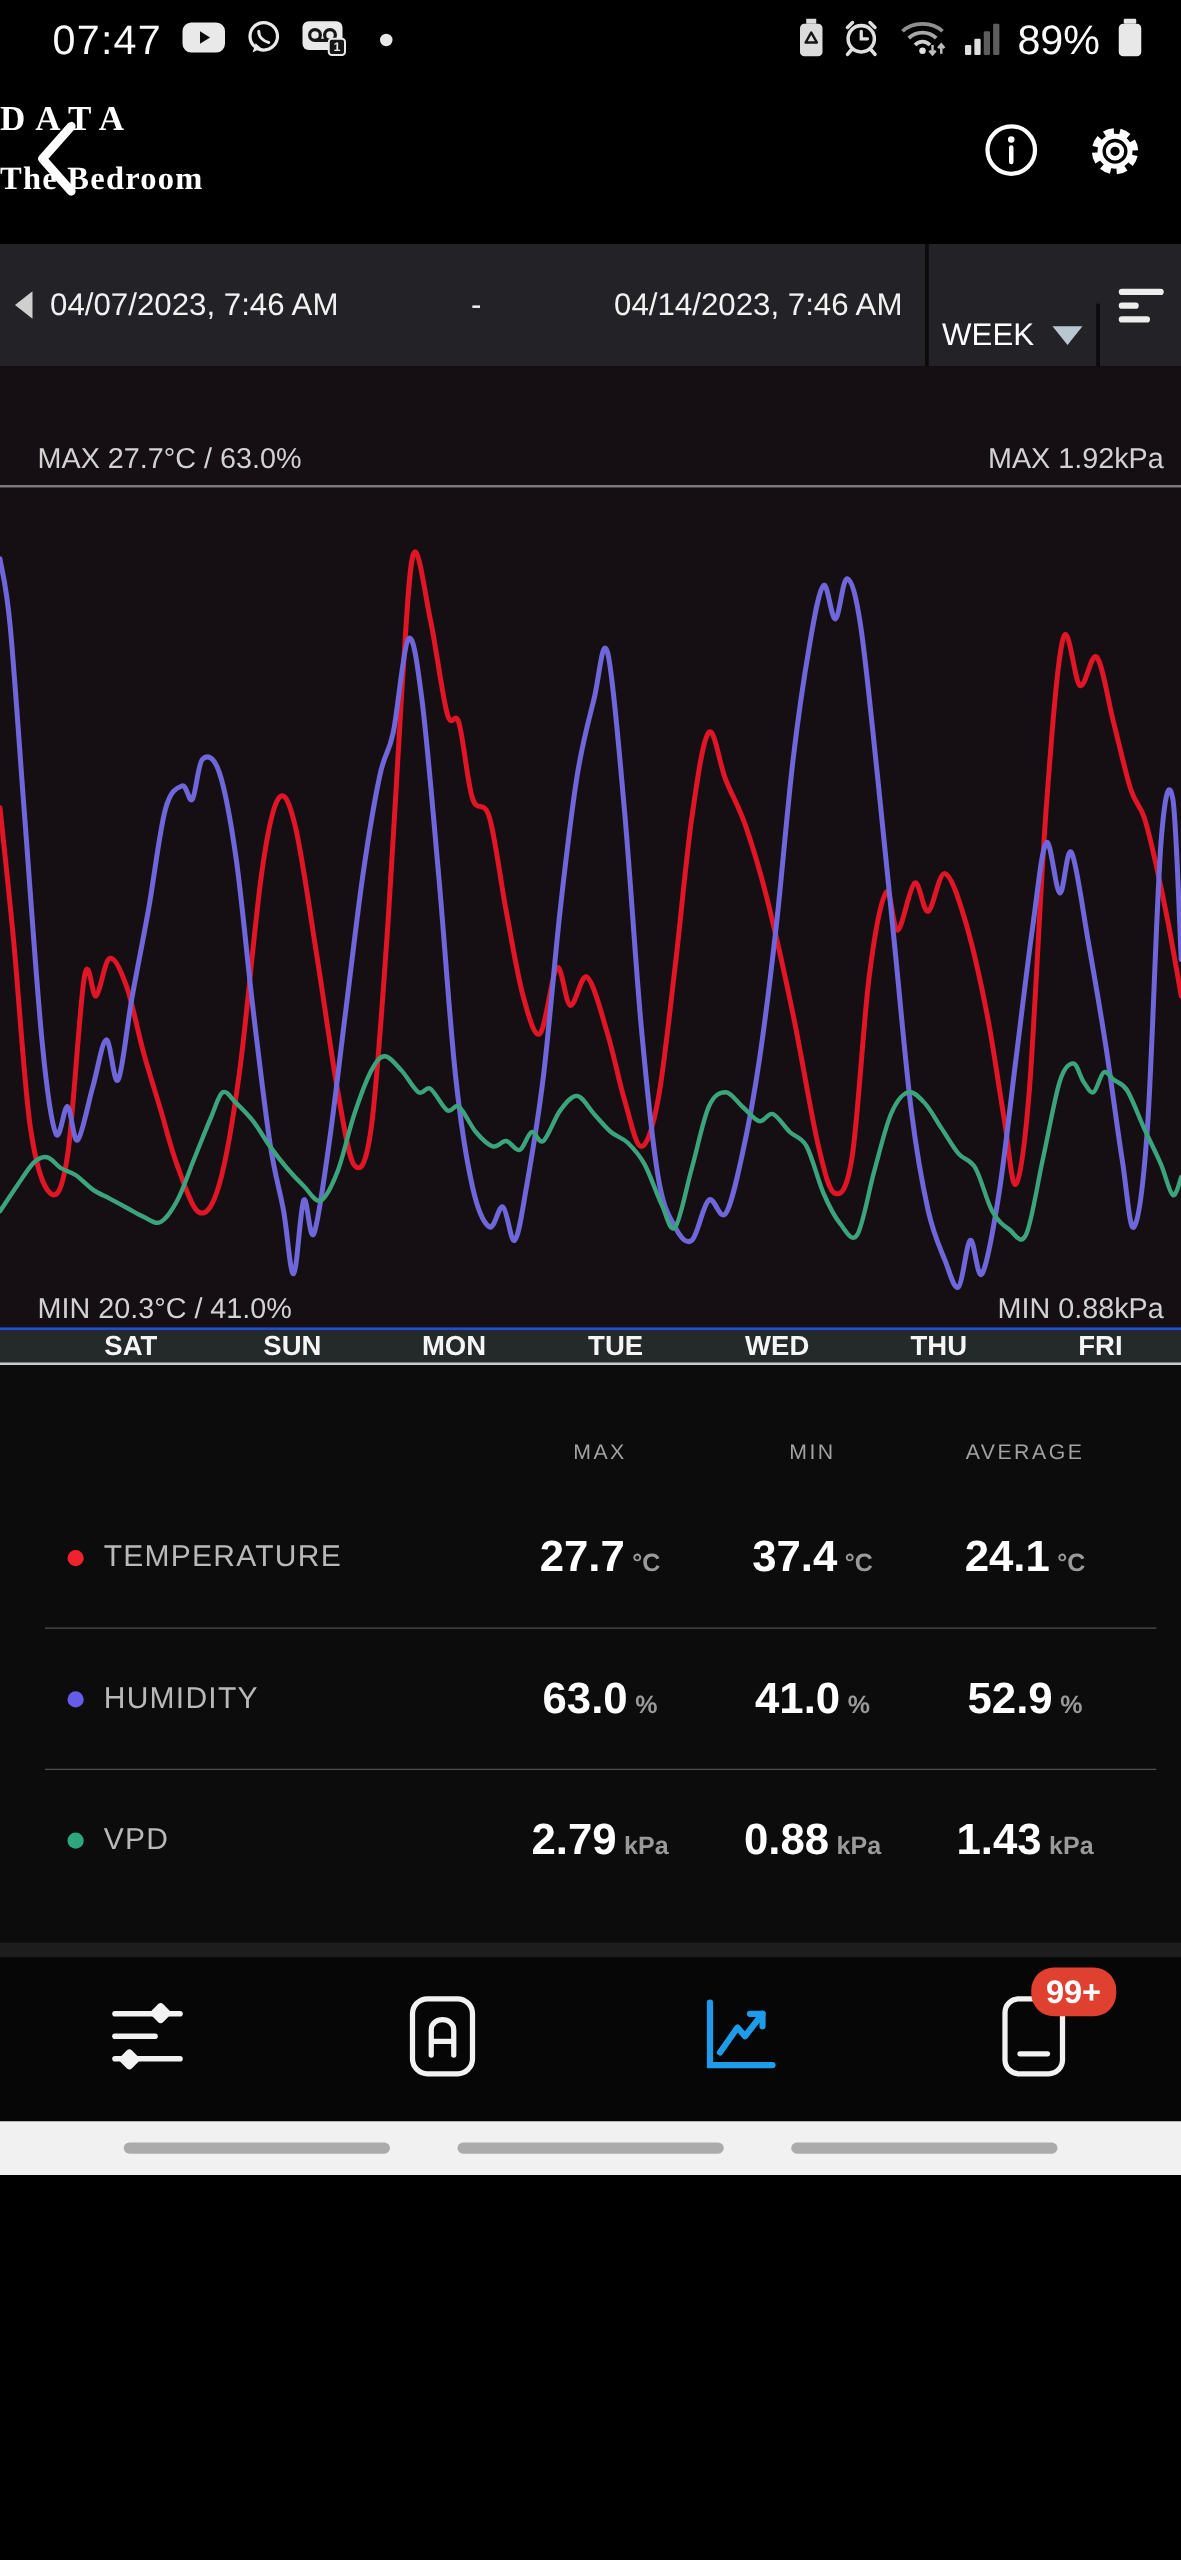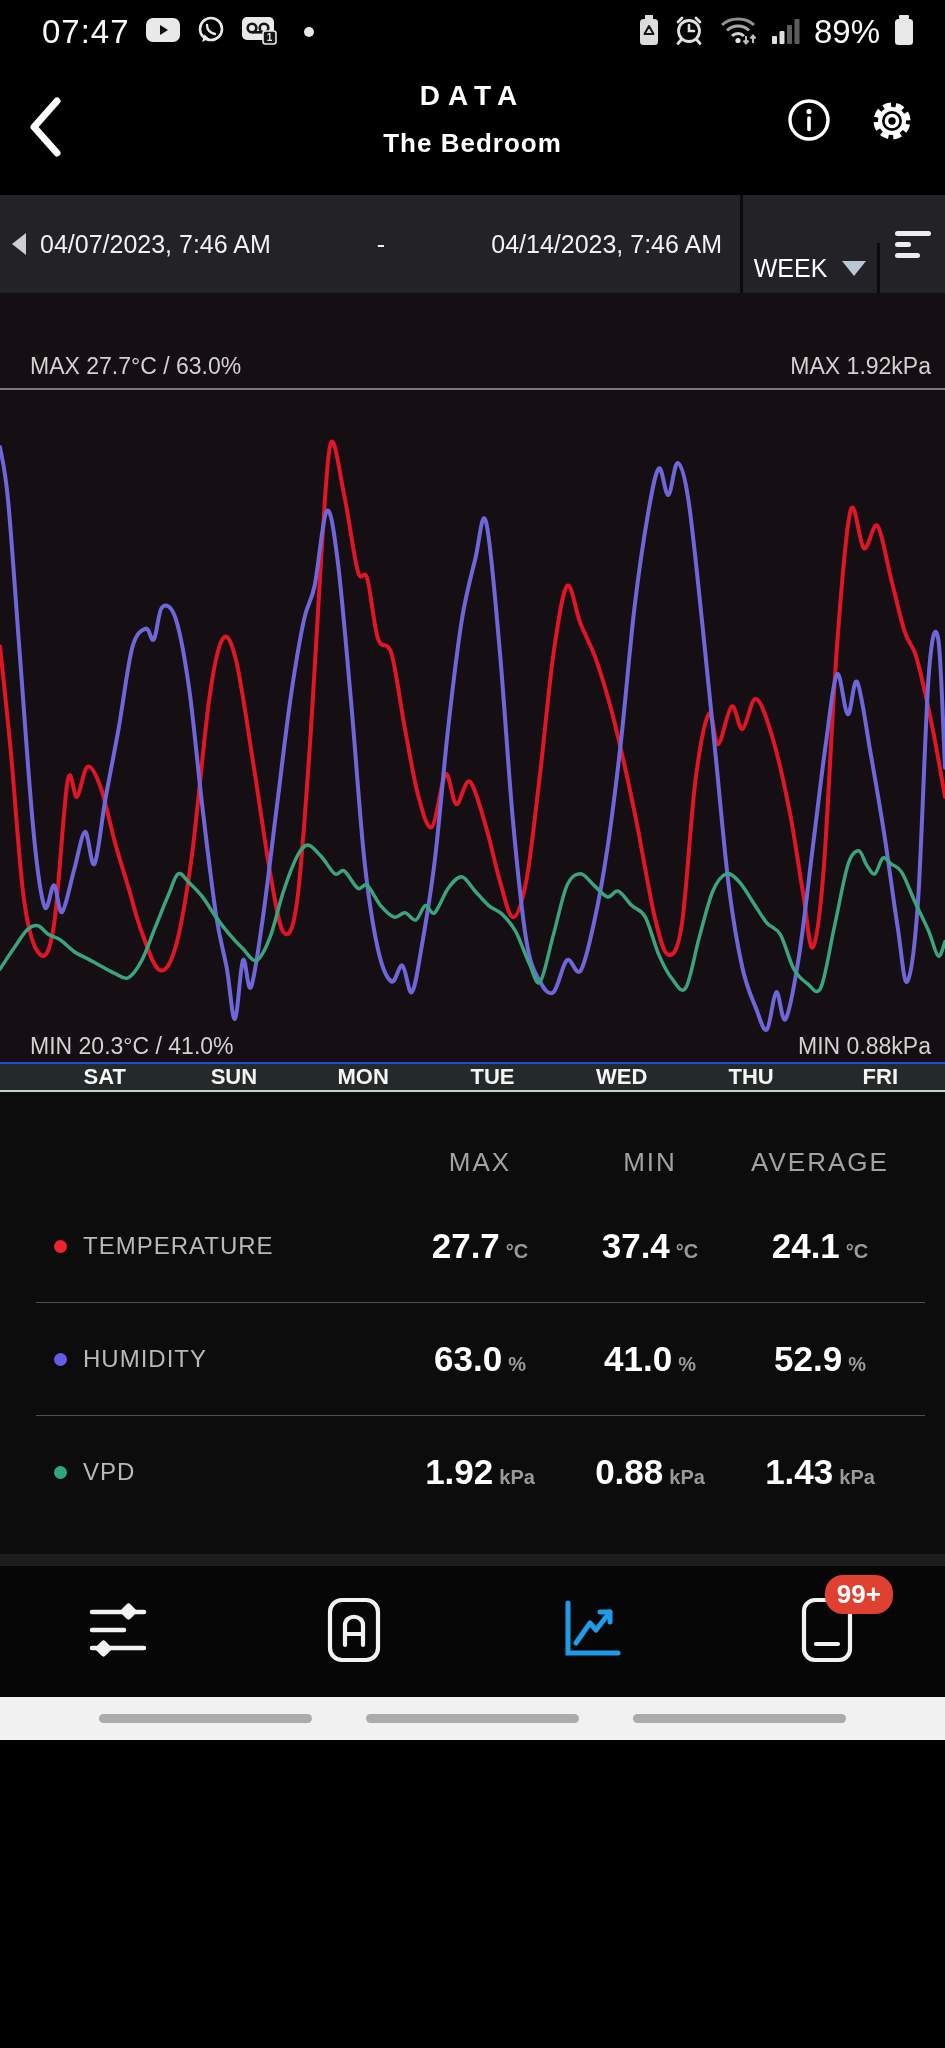--- a/index.html
+++ b/index.html
@@ -11,21 +11,21 @@
                justify-content:space-between; padding:0 30px 0 42px; }
   .sb-left{ display:flex; align-items:center; gap:15px; }
   .sb-time{ font-size:33px; color:#fafafa; letter-spacing:1px; }
   .sb-right{ display:flex; align-items:center; gap:13px; }
   .sb-pct{ font-size:33px; color:#fafafa; }
   .notif-dot{ width:10px; height:10px; border-radius:50%; background:#e8e8e8; margin-left:12px; }
 
   
   .header{ height:131px; background:#000; position:relative; }
   .back-button{ position:absolute; left:24px; top:30px; cursor:pointer; }
-  .header-titles{ position:absolute; left:0; right:0; top:16px; text-align:center; }
+  .header-titles{ position:absolute; left:0; right:0; top:16px; text-align:left;font-family:Liberation Serif, serif; }
   .header-title{ font-size:28px; font-weight:bold; color:#fff; letter-spacing:8px; }
   .header-subtitle{ margin-top:16px; font-size:26px; font-weight:bold; color:#fff; letter-spacing:1px; }
   .info-button{ position:absolute; right:112px; top:32px; }
   .settings-button{ position:absolute; right:28px; top:32px; }
 
   
   .date-bar{ height:98px; background:#232327; display:flex; }
   .date-range{ flex:1; display:flex; align-items:center; justify-content:space-between;
                padding:0 18px 0 12px; border-right:3px solid #0b0b0b; }
   .date-range .grp{ display:flex; align-items:center; gap:14px; }
@@ -72,21 +72,21 @@
   .scroll-arrow-r{ position:absolute; right:5px; top:4px; width:0; height:0;
                    border-top:10px solid transparent; border-bottom:10px solid transparent;
                    border-left:12px solid #ccd3d8; cursor:pointer; }
   .scroll-thumb{ position:absolute; right:25px; top:2px; width:62px; height:22px;
                  background:#c5d1dc; border-radius:11px; cursor:grab; }
 
   
   .table-section{ height:462px; background:#0c0c0c; padding-top:42px; }
   .t-header,.t-row{ display:grid; grid-template-columns:395px 170px 170px 170px; align-items:center; }
   .t-header{ height:56px; }
-  .t-h{ text-align:center; font-size:26px; color:#a2a2a2; letter-spacing:2px; }
+  .t-h{ text-align:center; font-size:17px; color:#a2a2a2; letter-spacing:2px; }
   .t-row{ height:112px; }
   .row-label{ display:flex; align-items:center; gap:16px; padding-left:54px;
               font-size:24px; color:#b9b9b9; letter-spacing:1px; }
   .dot{ width:13px; height:13px; border-radius:50%; flex:none; }
   .cell{ text-align:center; font-size:35px; font-weight:bold; color:#fff; white-space:nowrap; }
   .unit{ font-size:20px; color:#9a9a9a; font-weight:bold; margin-left:6px; }
   .divider{ height:1px; background:#4f4f4f; margin:0 20px 0 36px; }
 
   
   .nav-divider{ height:12px; background:#1d1d1d; }
@@ -282,21 +282,21 @@
     <span class="cell"><span>41.0</span><span class="unit">%</span></span>
     <span class="cell"><span>52.9</span><span class="unit">%</span></span>
   </div>
   <div class="divider"></div>
 
   <div class="t-row">
     <span class="row-label">
         <span class="dot" id="dot-2" style="background: rgb(47, 167, 124);"></span>
         <span>VPD</span>
       </span>
-    <span class="cell"><span>1.92</span><span class="unit">kPa</span></span>
+    <span class="cell"><span>2.79</span><span class="unit">kPa</span></span>
     <span class="cell"><span>0.88</span><span class="unit">kPa</span></span>
     <span class="cell"><span>1.43</span><span class="unit">kPa</span></span>
   </div>
 </div>
 
 <div class="nav-divider"></div>
 <div class="nav-bar">
   <div class="nav-item">
     <span>
       <svg width="64" height="60" viewBox="0 0 64 60">

